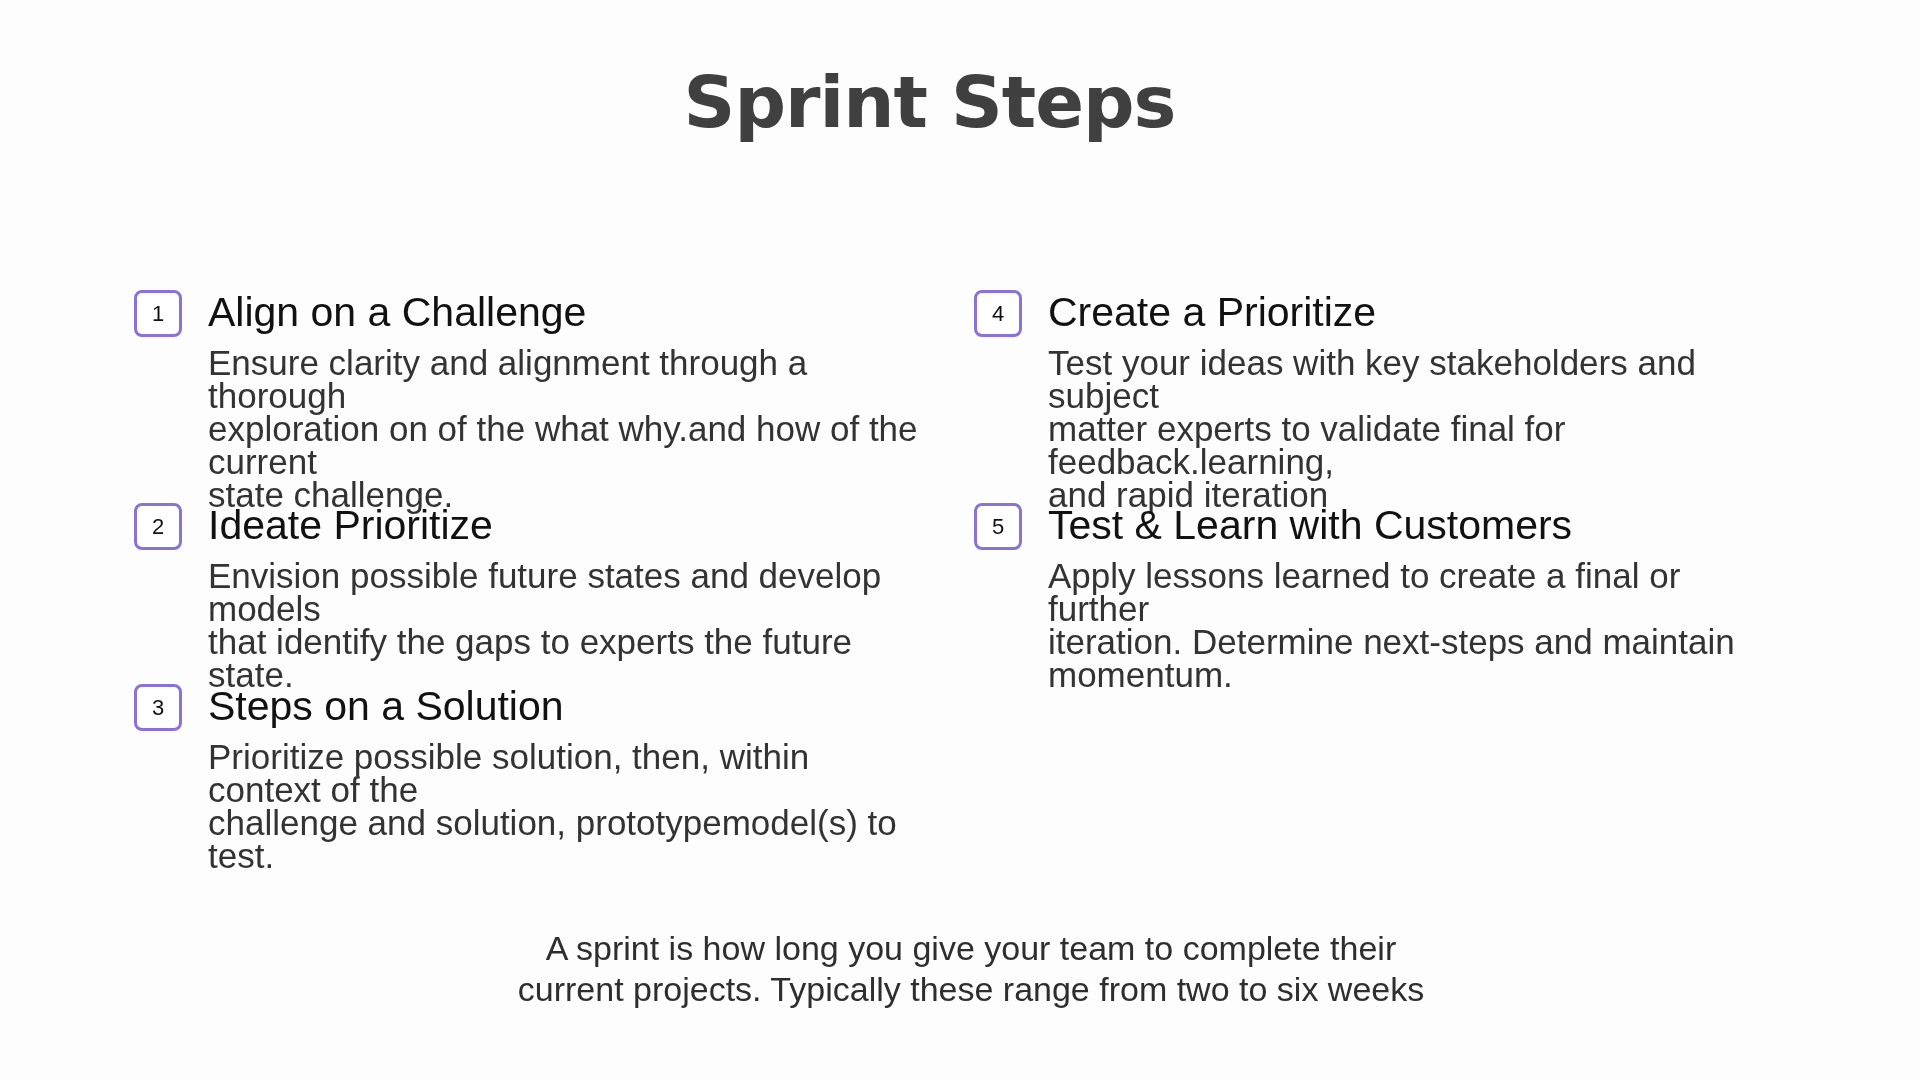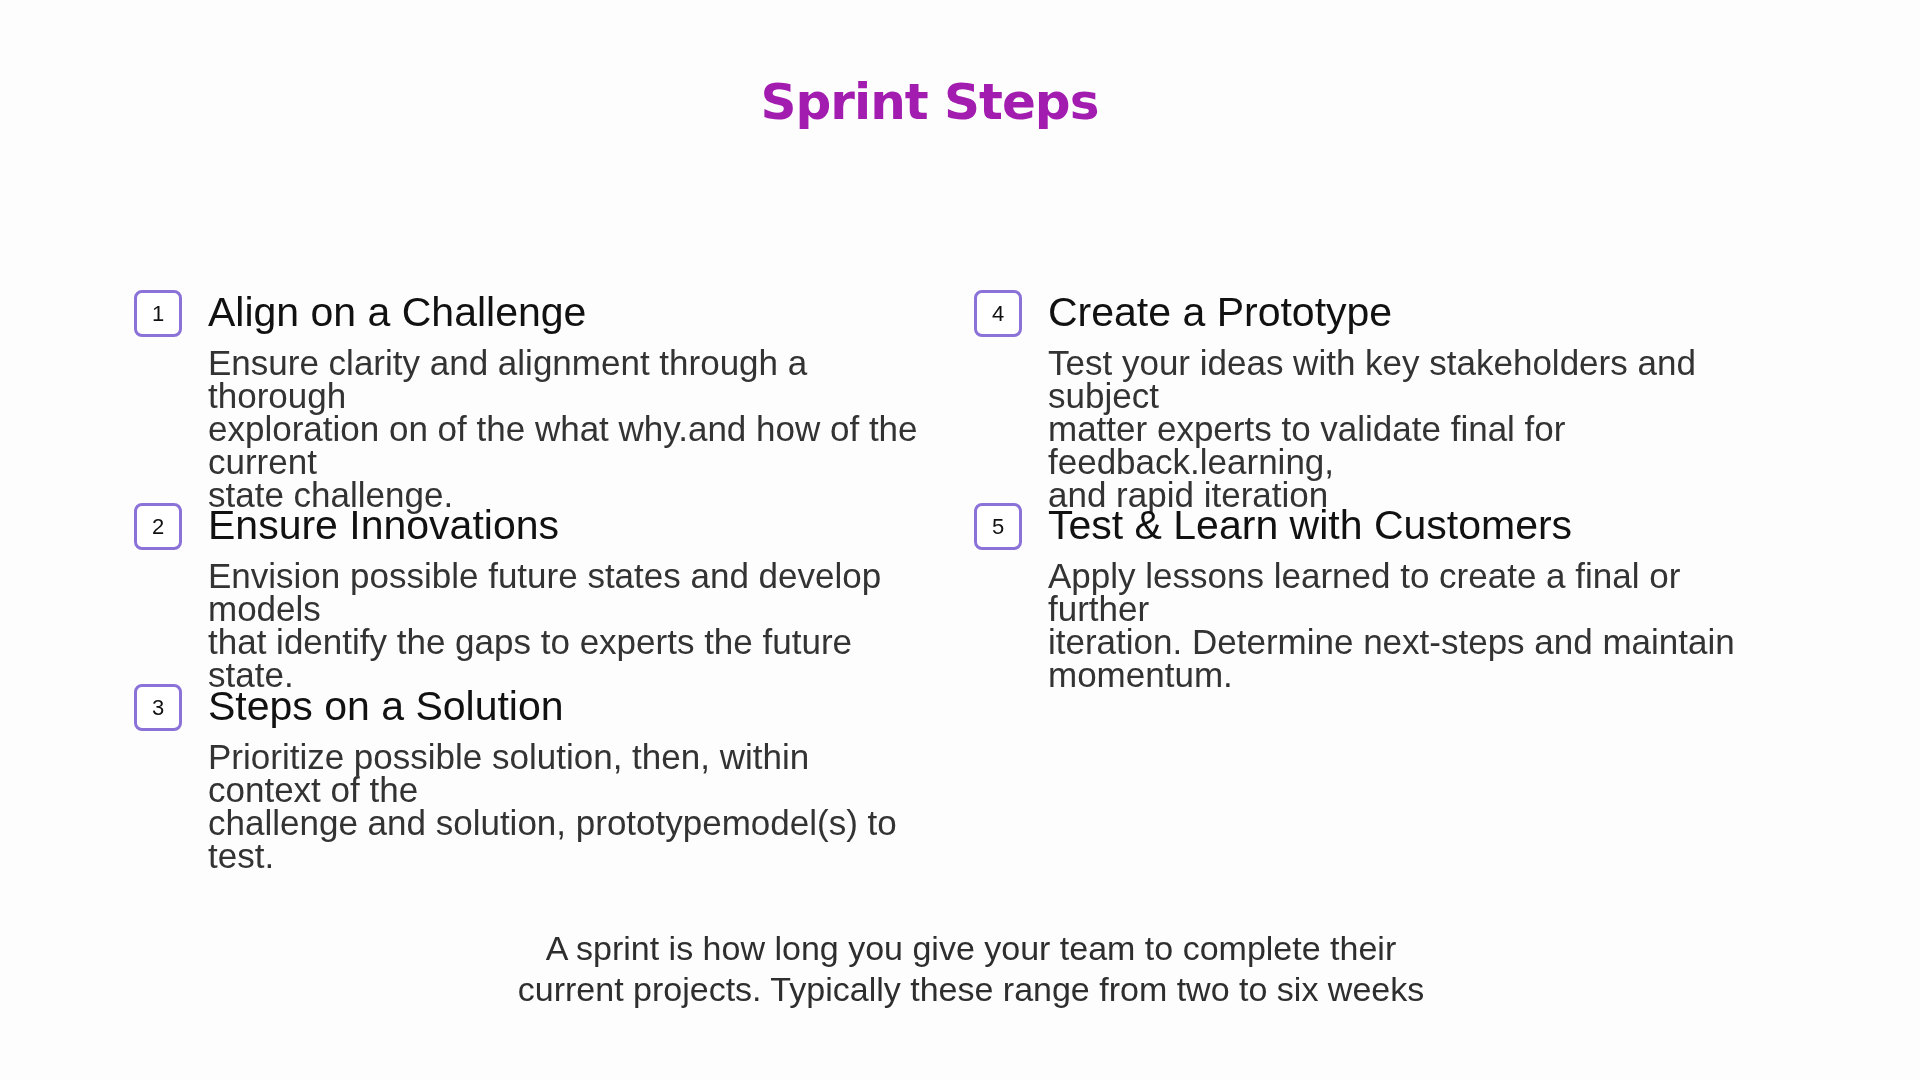--- a/index.html
+++ b/index.html
@@ -17,23 +17,23 @@
       font-family: "Liberation Sans", "DejaVu Sans", sans-serif;
     }
     .title {
       position: absolute;
       left: 0;
       width: 1859px;
       top: 52px;
       text-align: center;
       font-family: "DejaVu Sans", "Liberation Sans", sans-serif;
       font-weight: bold;
-      font-size: 50px;
+      font-size: 72px;
       line-height: 100px;
-      color: #a21caf;
+      color: #404040;
       letter-spacing: -1px;
     }
     .step {
       position: absolute;
     }
     .badge {
       position: absolute;
       left: 0;
       top: 0;
       width: 42px;
@@ -87,35 +87,35 @@
   <div class="step" style="left:134px; top:290px;">
     <div class="badge">1</div>
     <div class="step-title">Align on a Challenge</div>
     <div class="step-desc">Ensure clarity and alignment through a thorough
 exploration on of the what why.and how of the current
 state challenge.</div>
   </div>
 
   <div class="step" style="left:134px; top:503px;">
     <div class="badge">2</div>
-    <div class="step-title">Ensure Innovations</div>
+    <div class="step-title">Ideate Prioritize</div>
     <div class="step-desc">Envision possible future states and develop models
 that identify the gaps to experts the future state.</div>
   </div>
 
   <div class="step" style="left:134px; top:684px;">
     <div class="badge">3</div>
     <div class="step-title">Steps on a Solution</div>
     <div class="step-desc">Prioritize possible solution, then, within context of the
 challenge and solution, prototypemodel(s) to test.</div>
   </div>
 
   <div class="step" style="left:974px; top:290px;">
     <div class="badge">4</div>
-    <div class="step-title">Create a Prototype</div>
+    <div class="step-title">Create a Prioritize</div>
     <div class="step-desc">Test your ideas with key stakeholders and subject
 matter experts to validate final for feedback.learning,
 and rapid iteration</div>
   </div>
 
   <div class="step" style="left:974px; top:503px;">
     <div class="badge">5</div>
     <div class="step-title">Test &amp; Learn with Customers</div>
     <div class="step-desc">Apply lessons learned to create a final or further
 iteration. Determine next-steps and maintain

